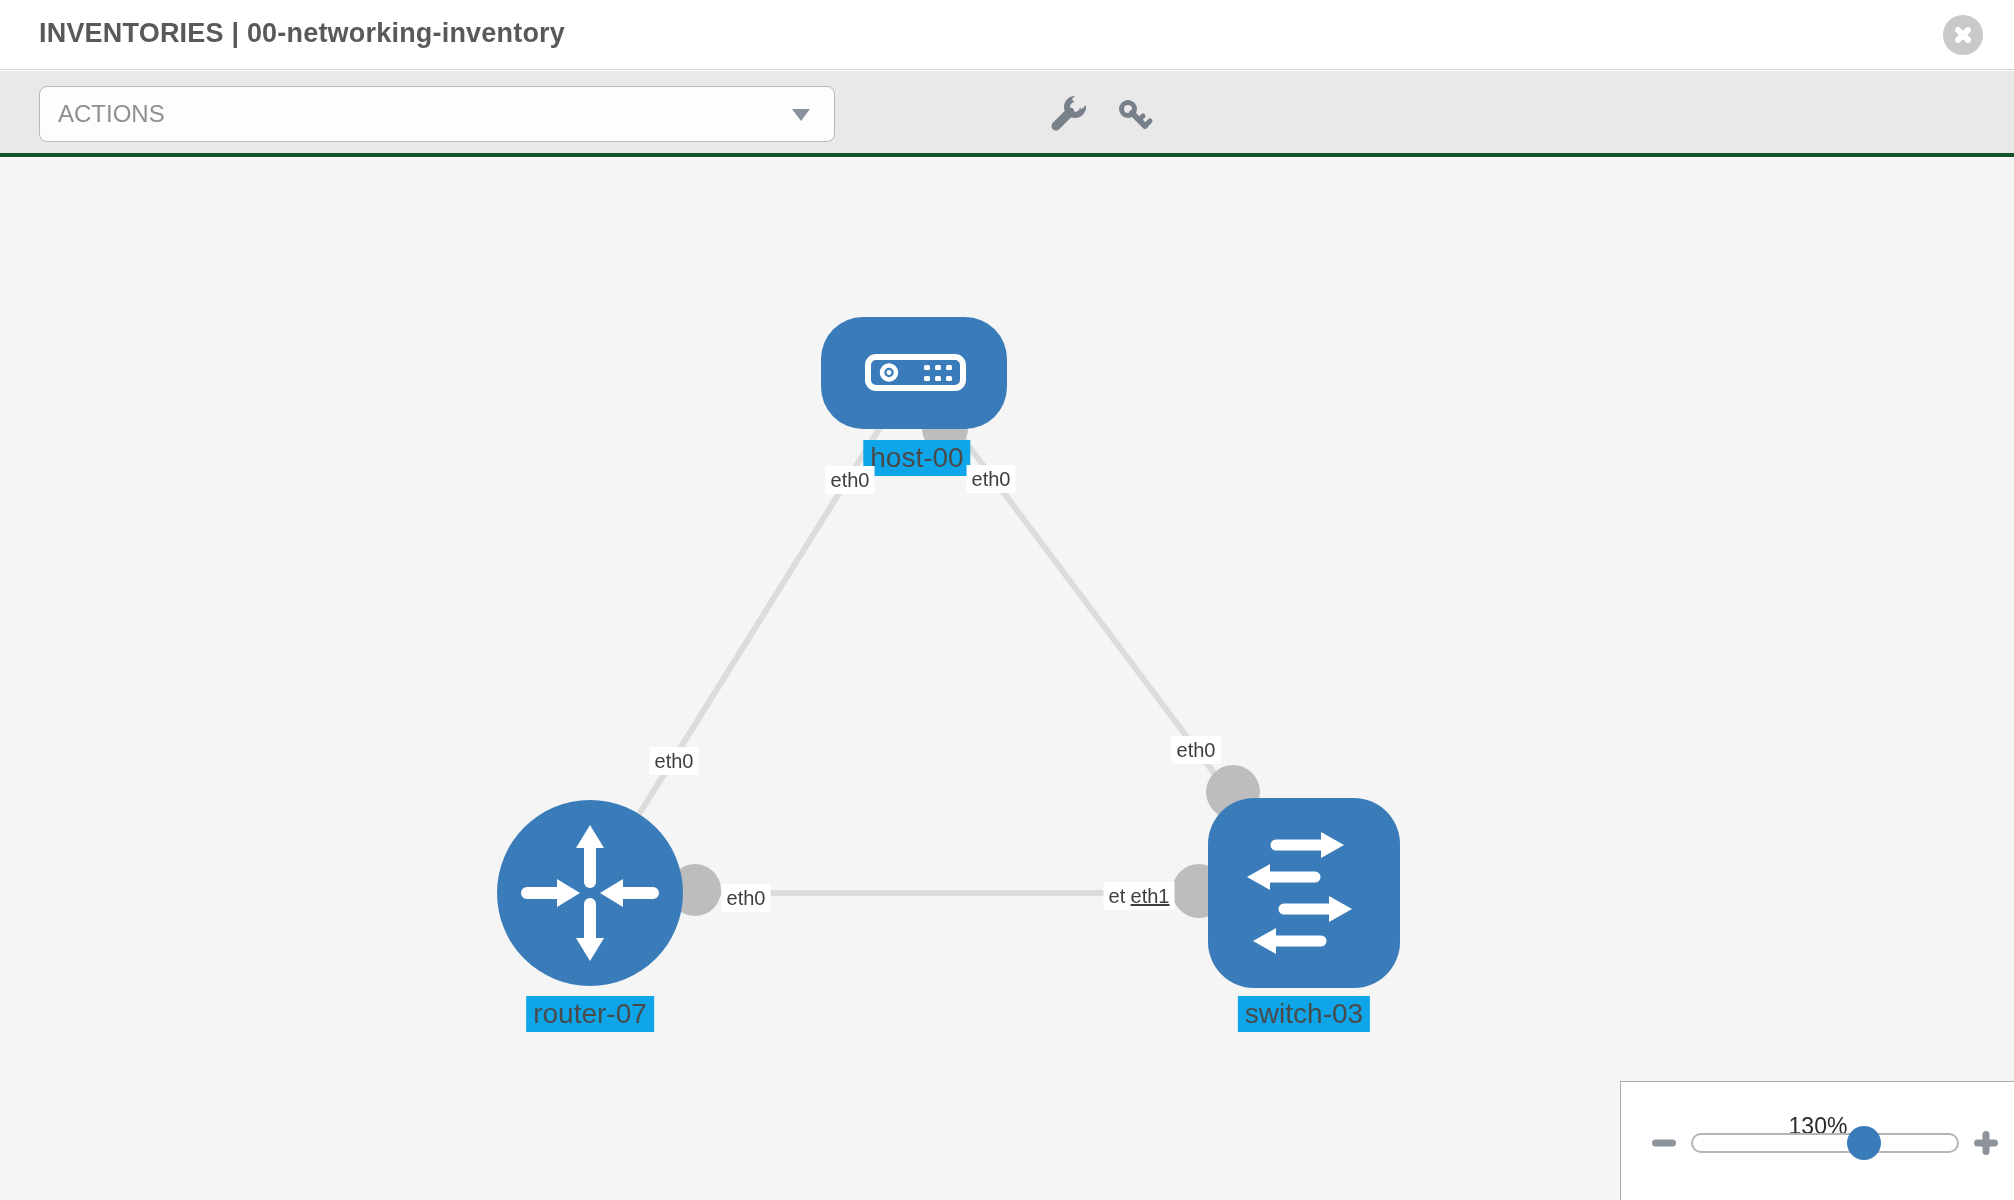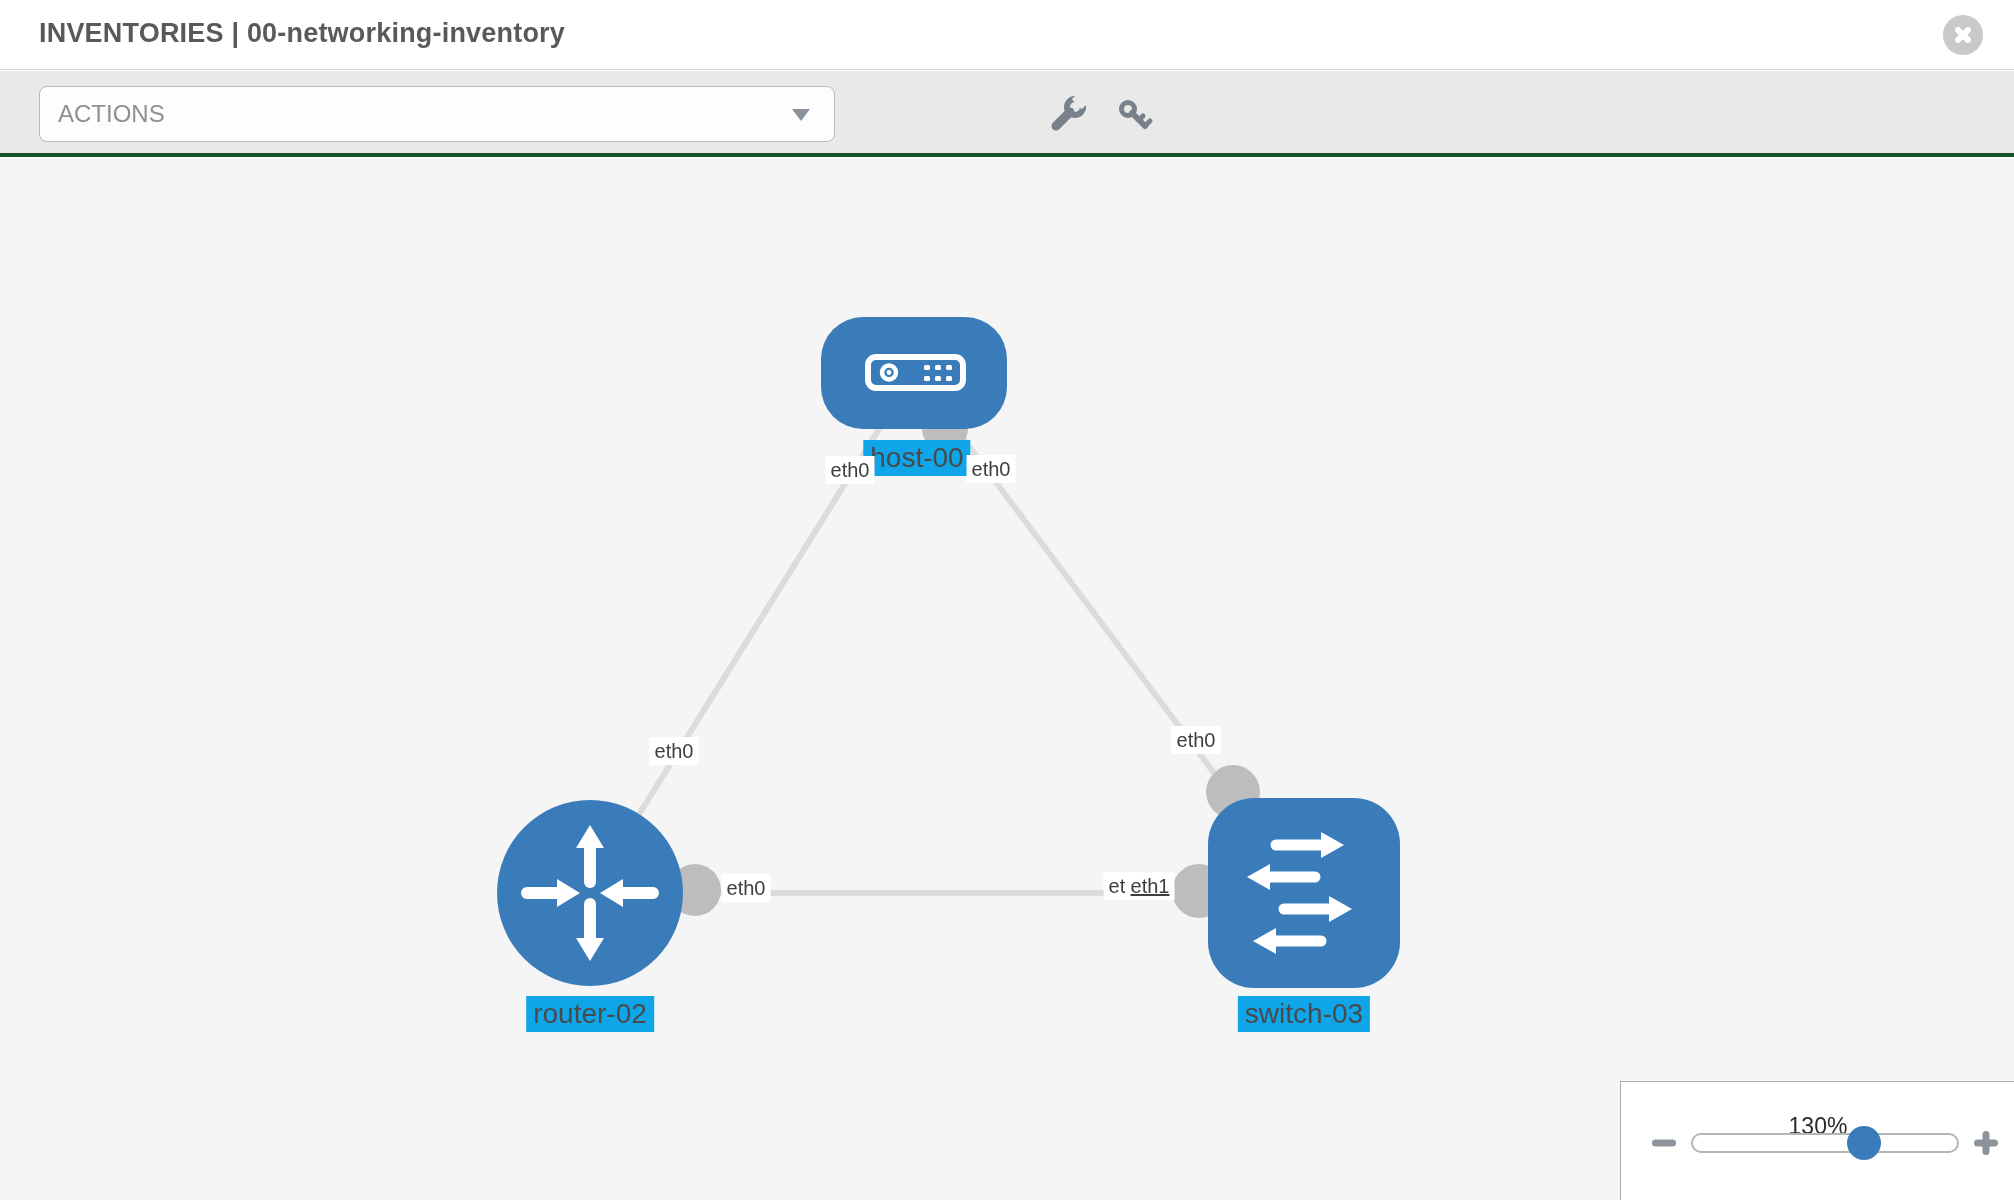--- a/index.html
+++ b/index.html
@@ -36,21 +36,21 @@
   .canvas { position:absolute; left:0; top:158px; width:2014px; height:1042px;
     background:#f5f5f5; overflow:hidden; }
   .links-layer { position:absolute; left:0; top:0; }
 
   .node { position:absolute; background:#3a7cba; cursor:pointer; }
   .node-host { left:821px; top:159px; width:186px; height:112px; border-radius:42px; }
   .node-router { left:497px; top:642px; width:186px; height:186px; border-radius:50%; }
   .node-switch { left:1208px; top:640px; width:192px; height:190px; border-radius:46px; }
 
   .chip { position:absolute; transform:translate(-50%,-50%); background:#ffffff;
-    color:#3e3e3e; font-size:20px; line-height:26px; padding:1px 5px; white-space:nowrap; }
+    color:#3e3e3e; font-size:20px; line-height:26px; padding:1px 5px; white-space:nowrap;margin-top:10px; }
   .node-label { position:absolute; transform:translate(-50%,-50%); background:#0ea5e9;
     color:#4a4a4a; font-size:28px; line-height:36px; padding:0 7px; white-space:nowrap; }
 
   
   .zoom-panel { position:absolute; left:1620px; top:923px; width:400px; height:130px;
     background:#ffffff; border:1px solid #aeaeae; }
   .zoom-level { position:absolute; left:0; top:8px; width:394px; text-align:center;
     font-size:23px; color:#2b2b2b;margin-top:23px; }
   .zoom-minus, .zoom-plus { position:absolute; cursor:pointer; }
   .zoom-minus { left:28px; top:46px; }
@@ -139,21 +139,21 @@
       <line x1="60" y1="79" x2="107" y2="79" stroke="#ffffff" stroke-width="11" stroke-linecap="round"></line>
       <polygon points="39,79 62,66 62,92" fill="#ffffff"></polygon>
       <line x1="76" y1="111" x2="123" y2="111" stroke="#ffffff" stroke-width="11" stroke-linecap="round"></line>
       <polygon points="144,111 121,98 121,124" fill="#ffffff"></polygon>
       <line x1="66" y1="143" x2="113" y2="143" stroke="#ffffff" stroke-width="11" stroke-linecap="round"></line>
       <polygon points="45,143 68,130 68,156" fill="#ffffff"></polygon>
     </svg>
   </div>
 
   <div class="node-label" style="left:917px;  top:300px;">host-00</div>
-  <div class="node-label" style="left:590px;  top:856px;">router-02</div>
+  <div class="node-label" style="left:590px;  top:856px;">router-07</div>
   <div class="node-label" style="left:1304px; top:856px;">switch-03</div>
 
   <div class="chip" style="left:850px;  top:312px;">eth0</div>
   <div class="chip" style="left:991px;  top:311px;">eth0</div>
   <div class="chip" style="left:674px;  top:593px;">eth0</div>
   <div class="chip" style="left:1196px; top:582px;">eth0</div>
   <div class="chip" style="left:746px;  top:730px;">eth0</div>
   <div class="chip" style="left:1128px; top:728px;">eth0</div>
   <div class="chip" style="left:1150px; top:728px;text-decoration:underline;">eth1</div>
 

